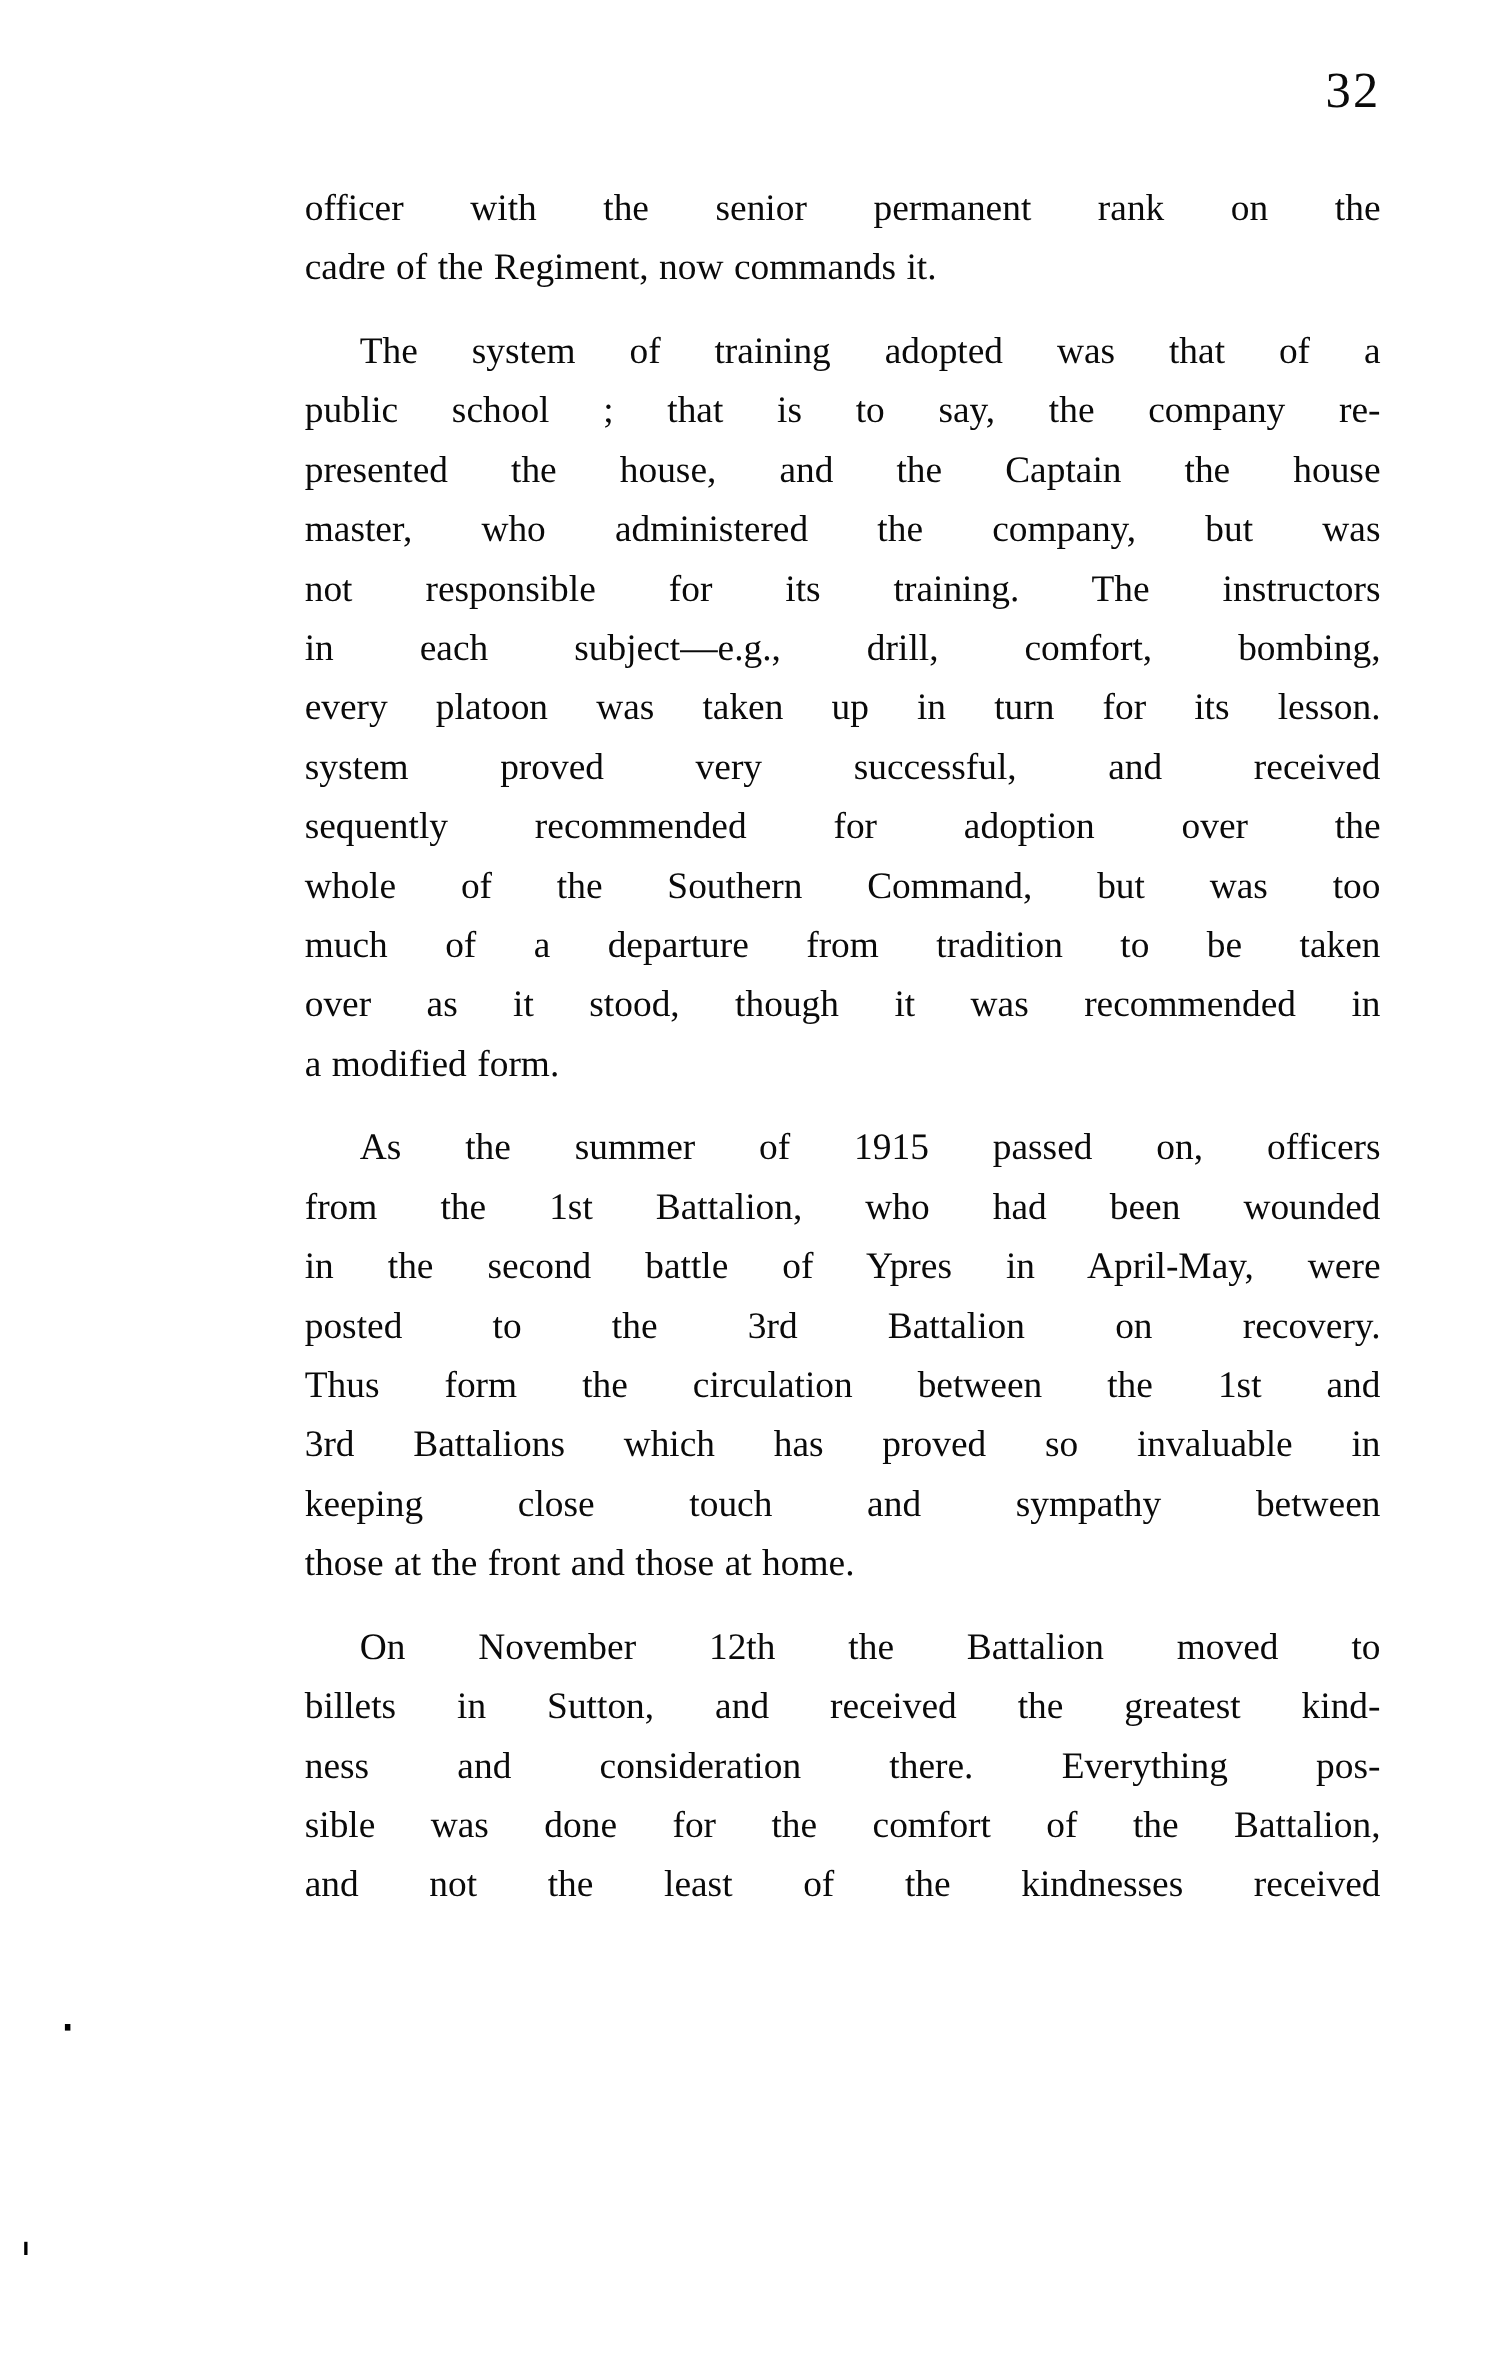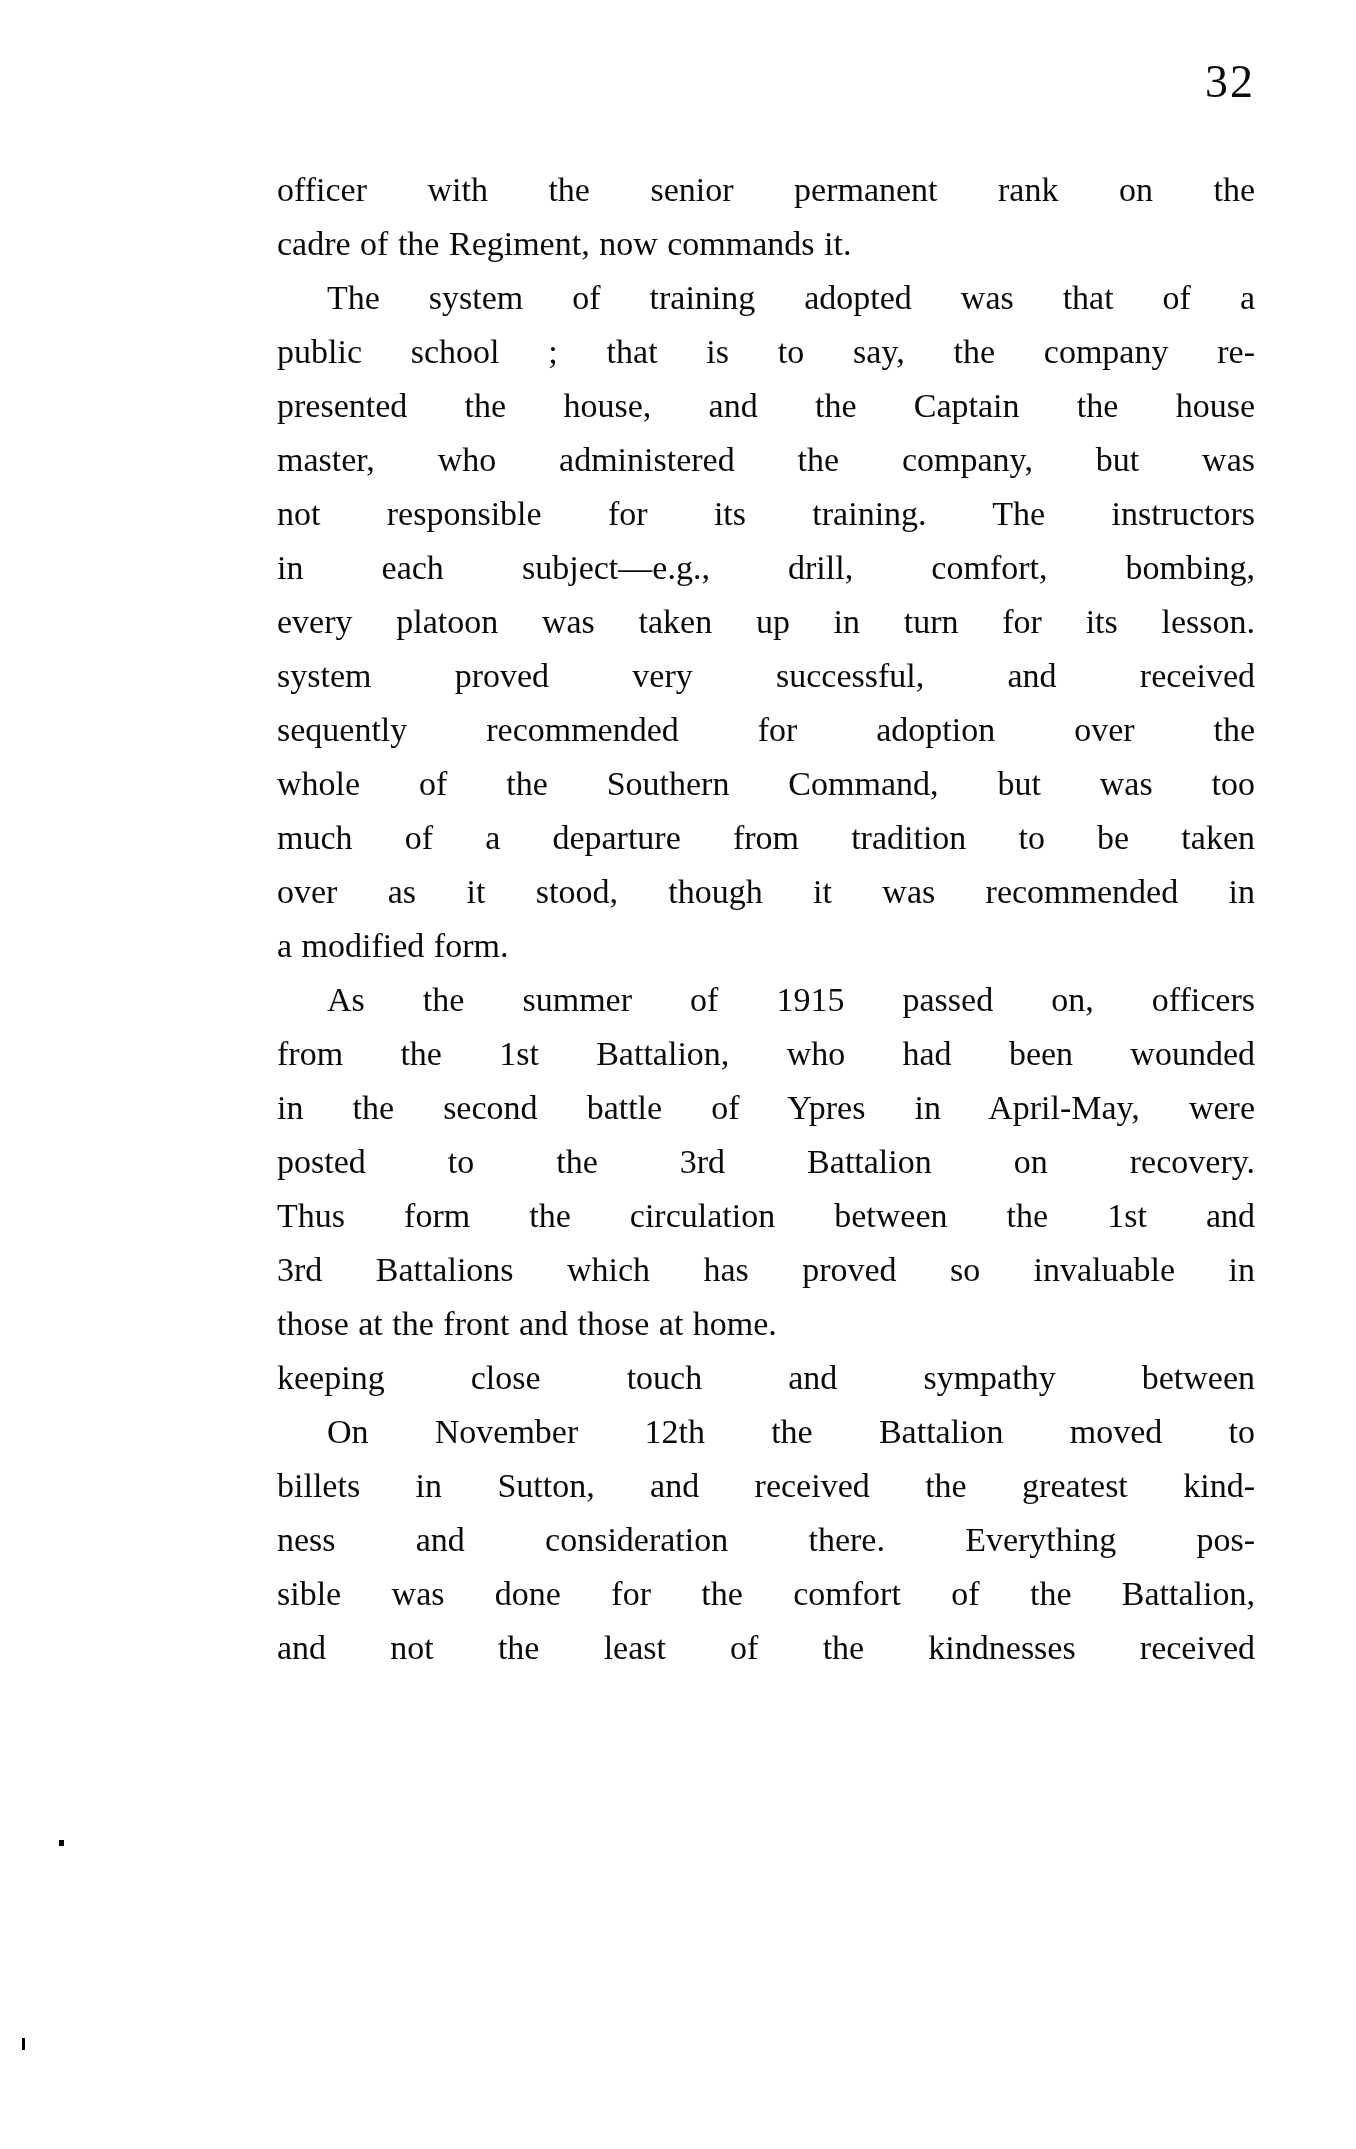--- a/index.html
+++ b/index.html
@@ -30,20 +30,21 @@
   .text-block {
     position: absolute;
     top: 163px;
     left: 277px;
     width: 978px;
     font-size: 34px;
     line-height: 54px;
     color: var(--ink, #0a0a0a);
   }
   .paragraph + .paragraph {
+    margin-top: 22px;
   }
   .line {
     text-align: justify;
     text-align-last: justify;
     word-spacing: 1px;
   }
   .line.para-end {
     text-align-last: left;
   }
   .line.indent {
@@ -92,22 +93,22 @@
         <div class="line">over as it stood, though it was recommended in</div>
         <div class="line para-end">a modified form.</div>
       </div>
       <div class="paragraph">
         <div class="line indent">As the summer of 1915 passed on, officers</div>
         <div class="line">from the 1st Battalion, who had been wounded</div>
         <div class="line">in the second battle of Ypres in April-May, were</div>
         <div class="line">posted to the 3rd Battalion on recovery.</div>
         <div class="line">Thus form the circulation between the 1st and</div>
         <div class="line">3rd Battalions which has proved so invaluable in</div>
+        <div class="line">keeping close touch and sympathy between</div>
         <div class="line para-end">those at the front and those at home.</div>
-        <div class="line">keeping close touch and sympathy between</div>
       </div>
       <div class="paragraph">
         <div class="line indent">On November 12th the Battalion moved to</div>
         <div class="line">billets in Sutton, and received the greatest kind-</div>
         <div class="line">ness and consideration there.  Everything pos-</div>
         <div class="line">sible was done for the comfort of the Battalion,</div>
         <div class="line">and not the least of the kindnesses received</div>
       </div>
     </div>
 

